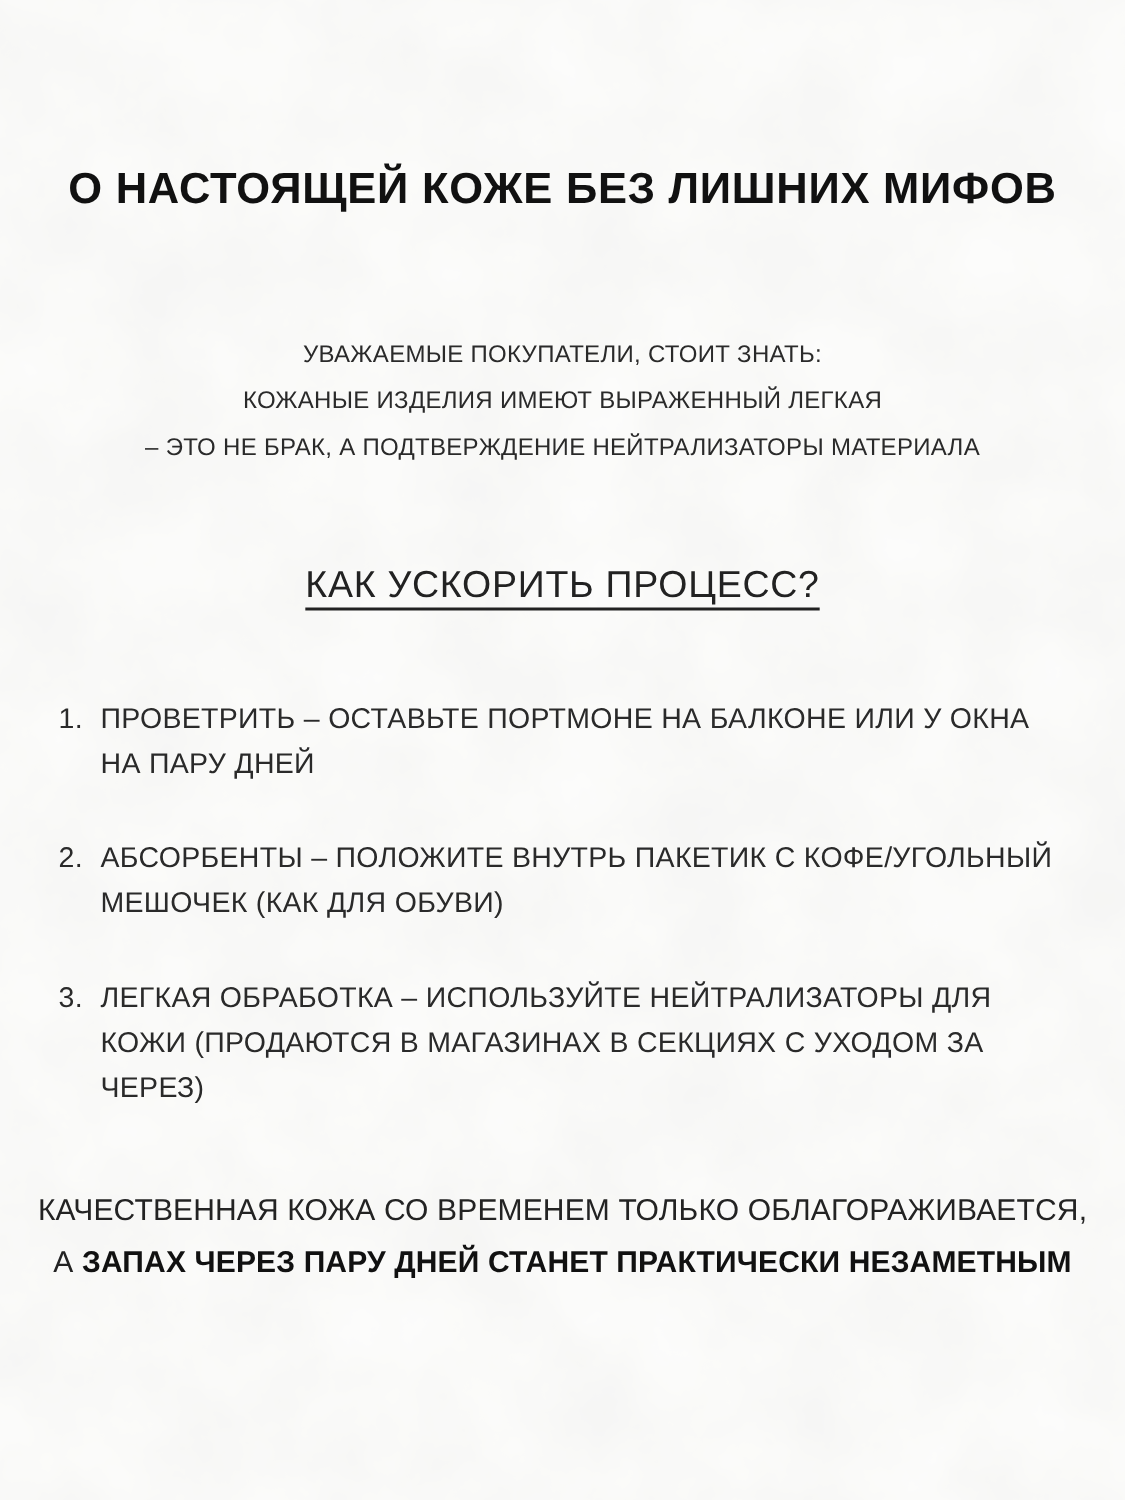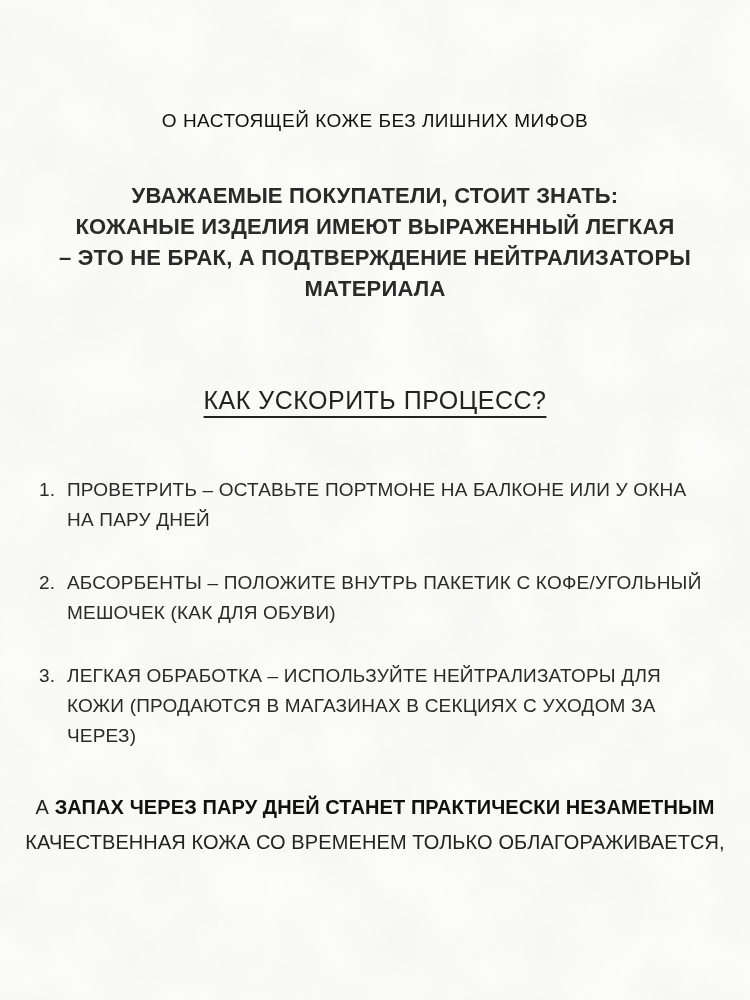--- a/index.html
+++ b/index.html
@@ -24,36 +24,36 @@
   .page {
     position: relative;
     z-index: 1;
     width: 750px;
     height: 1000px;
     box-sizing: border-box;
     padding-top: 110px;
     text-align: center;
   }
   .title {
-    font-size: 19px;
-    font-weight: 400;
+    font-size: 29px;
+    font-weight: 700;
     letter-spacing: 0.5px;
     color: #111;
     margin: 0 20px;
   }
   .intro {
-    margin: 48px 14px 0;
-    font-size: 22px;
-    font-weight: 700;
+    margin: 78px 14px 0;
+    font-size: 16px;
+    font-weight: 400;
     line-height: 31px;
     color: #2a2a2a;
     letter-spacing: 0.2px;
   }
   .section-heading {
-    margin-top: 82px;
+    margin-top: 62px;
     font-size: 25px;
     font-weight: 400;
     letter-spacing: 0.5px;
     color: #222;
   }
   .section-heading span {
     text-decoration: underline;
     text-underline-offset: 7px;
     text-decoration-thickness: 2px;
   }
@@ -135,19 +135,19 @@
       <span class="step-number">2.</span>
       <span class="step-text">АБСОРБЕНТЫ – ПОЛОЖИТЕ ВНУТРЬ ПАКЕТИК С КОФЕ/УГОЛЬНЫЙ МЕШОЧЕК (КАК ДЛЯ ОБУВИ)</span>
     </li>
     <li class="step">
       <span class="step-number">3.</span>
       <span class="step-text">ЛЕГКАЯ ОБРАБОТКА – ИСПОЛЬЗУЙТЕ НЕЙТРАЛИЗАТОРЫ ДЛЯ КОЖИ (ПРОДАЮТСЯ В МАГАЗИНАХ В СЕКЦИЯХ С УХОДОМ ЗА ЧЕРЕЗ)</span>
     </li>
   </ol>
 
   <div class="footer">
+    <div>КАЧЕСТВЕННАЯ КОЖА СО ВРЕМЕНЕМ ТОЛЬКО ОБЛАГОРАЖИВАЕТСЯ,</div>
     <div>
       <span>А </span><span class="bold">ЗАПАХ ЧЕРЕЗ ПАРУ ДНЕЙ СТАНЕТ ПРАКТИЧЕСКИ НЕЗАМЕТНЫМ</span>
     </div>
-    <div>КАЧЕСТВЕННАЯ КОЖА СО ВРЕМЕНЕМ ТОЛЬКО ОБЛАГОРАЖИВАЕТСЯ,</div>
   </div>
 
 </div>
 
 </body></html>

